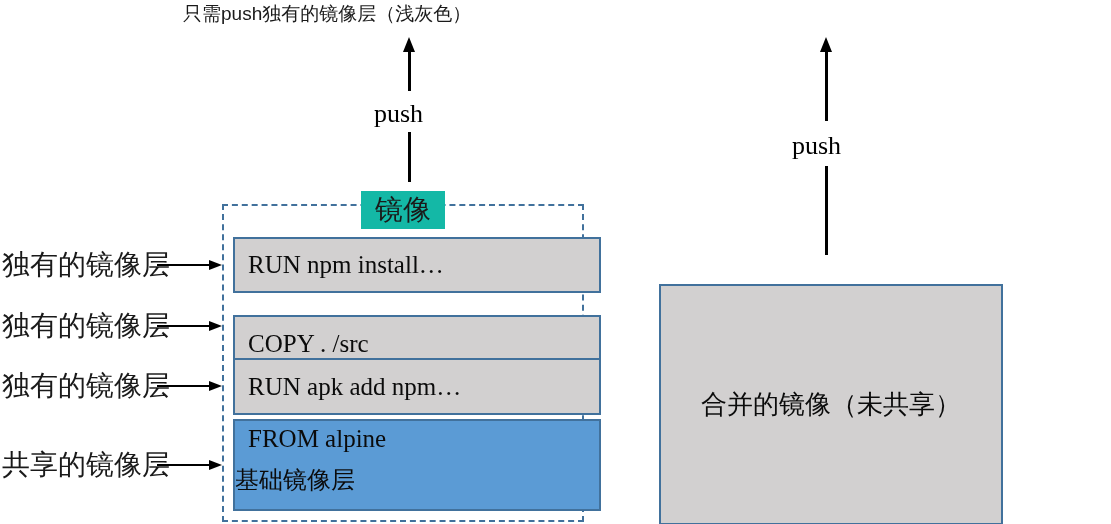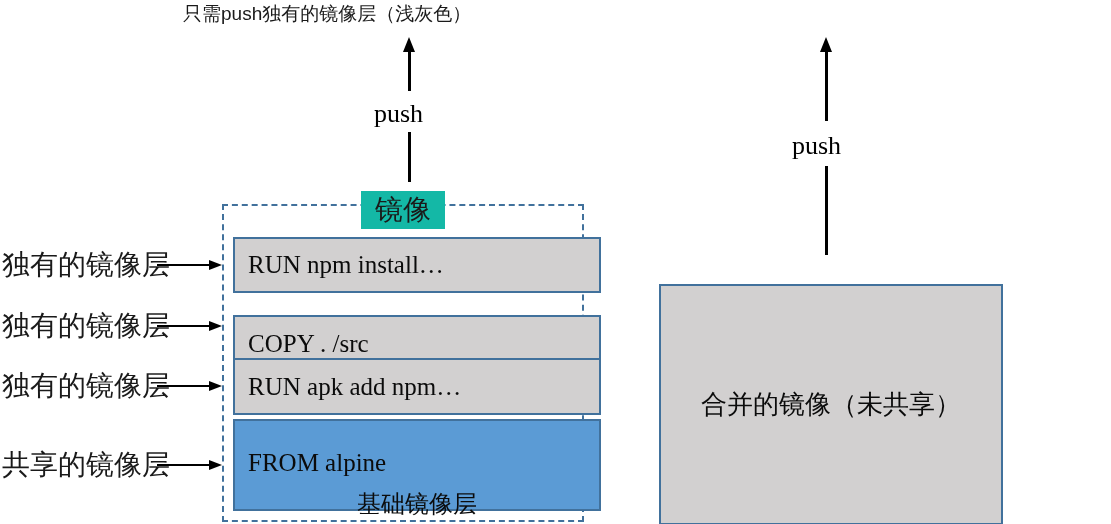--- a/index.html
+++ b/index.html
@@ -72,24 +72,23 @@
   .layer-code {
     padding-left: 13px;
     font-size: 25px;
     color: #0b0b0b;
     white-space: nowrap;
   }
   .layer.base {
     background: #5b9bd5;
     display: block;
   }
-  .layer.base .layer-code { margin-top: 28px; }
+  .layer.base .layer-code { margin-top: 4px; }
   .base-sublabel {
     margin-top: 11px;
-    text-align: center;
     font-size: 24px;
     color: #0b0b0b;
   }
 
   
   .row-label {
     position: absolute;
     left: 2px;
     height: 32px;
     line-height: 32px;

